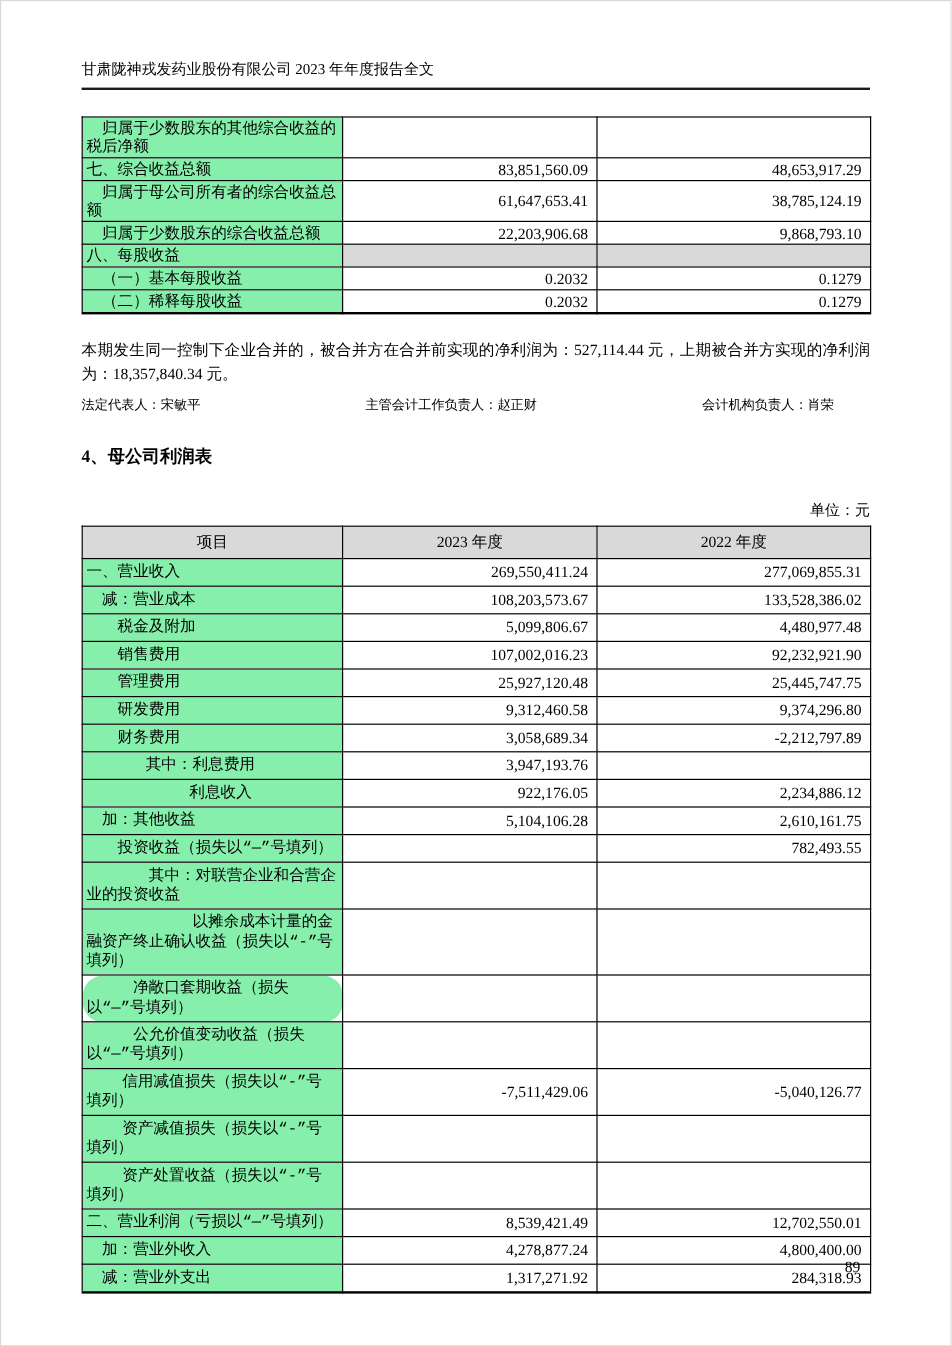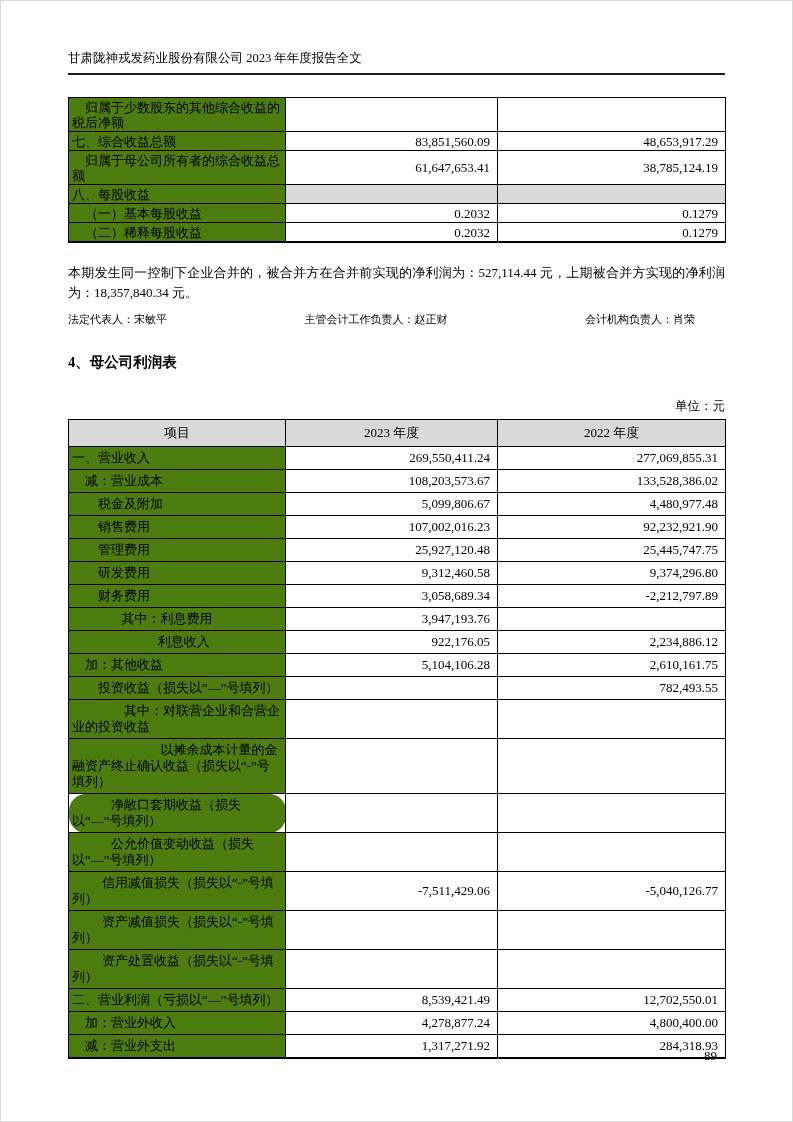--- a/index.html
+++ b/index.html
@@ -36,24 +36,25 @@
     word-break:break-all;
   }
   table.fin-table th{
     background:#d9d9d9;
     font-weight:normal;
     text-align:center;
     padding:5px 3px;
     line-height:16px;
   }
   .cell-label{
-    background:#4d7c0f;
+    background:#86efac;
     text-align:left;
     padding:3px 4px 3px 3px;
     line-height:16px;
+    font-family:Liberation Mono, monospace;
   }
   .cell-value{
     background:#ffffff;
     text-align:right;
     padding:3px 7px 3px 3px;
     line-height:16px;
   }
   .shaded-row .cell-value{background:#d9d9d9;}
 
   table.tight td{line-height:15px;padding-top:1.5px;padding-bottom:1.5px;}
@@ -116,20 +117,25 @@
         </tr>
         <tr>
           <td class="cell-label" style="text-indent: 0em;">七、综合收益总额</td>
           <td class="cell-value">83,851,560.09</td>
           <td class="cell-value">48,653,917.29</td>
         </tr>
         <tr>
           <td class="cell-label" style="text-indent: 1em;">归属于母公司所有者的综合收益总额</td>
           <td class="cell-value">61,647,653.41</td>
           <td class="cell-value">38,785,124.19</td>
+        </tr>
+        <tr>
+          <td class="cell-label" style="text-indent: 1em;">归属于少数股东的综合收益总额</td>
+          <td class="cell-value">22,203,906.68</td>
+          <td class="cell-value">9,868,793.10</td>
         </tr>
         <tr class="shaded-row">
           <td class="cell-label" style="text-indent: 0em;">八、每股收益</td>
           <td class="cell-value"></td>
           <td class="cell-value"></td>
         </tr>
         <tr>
           <td class="cell-label" style="text-indent: 1em;">（一）基本每股收益</td>
           <td class="cell-value">0.2032</td>
           <td class="cell-value">0.1279</td>

